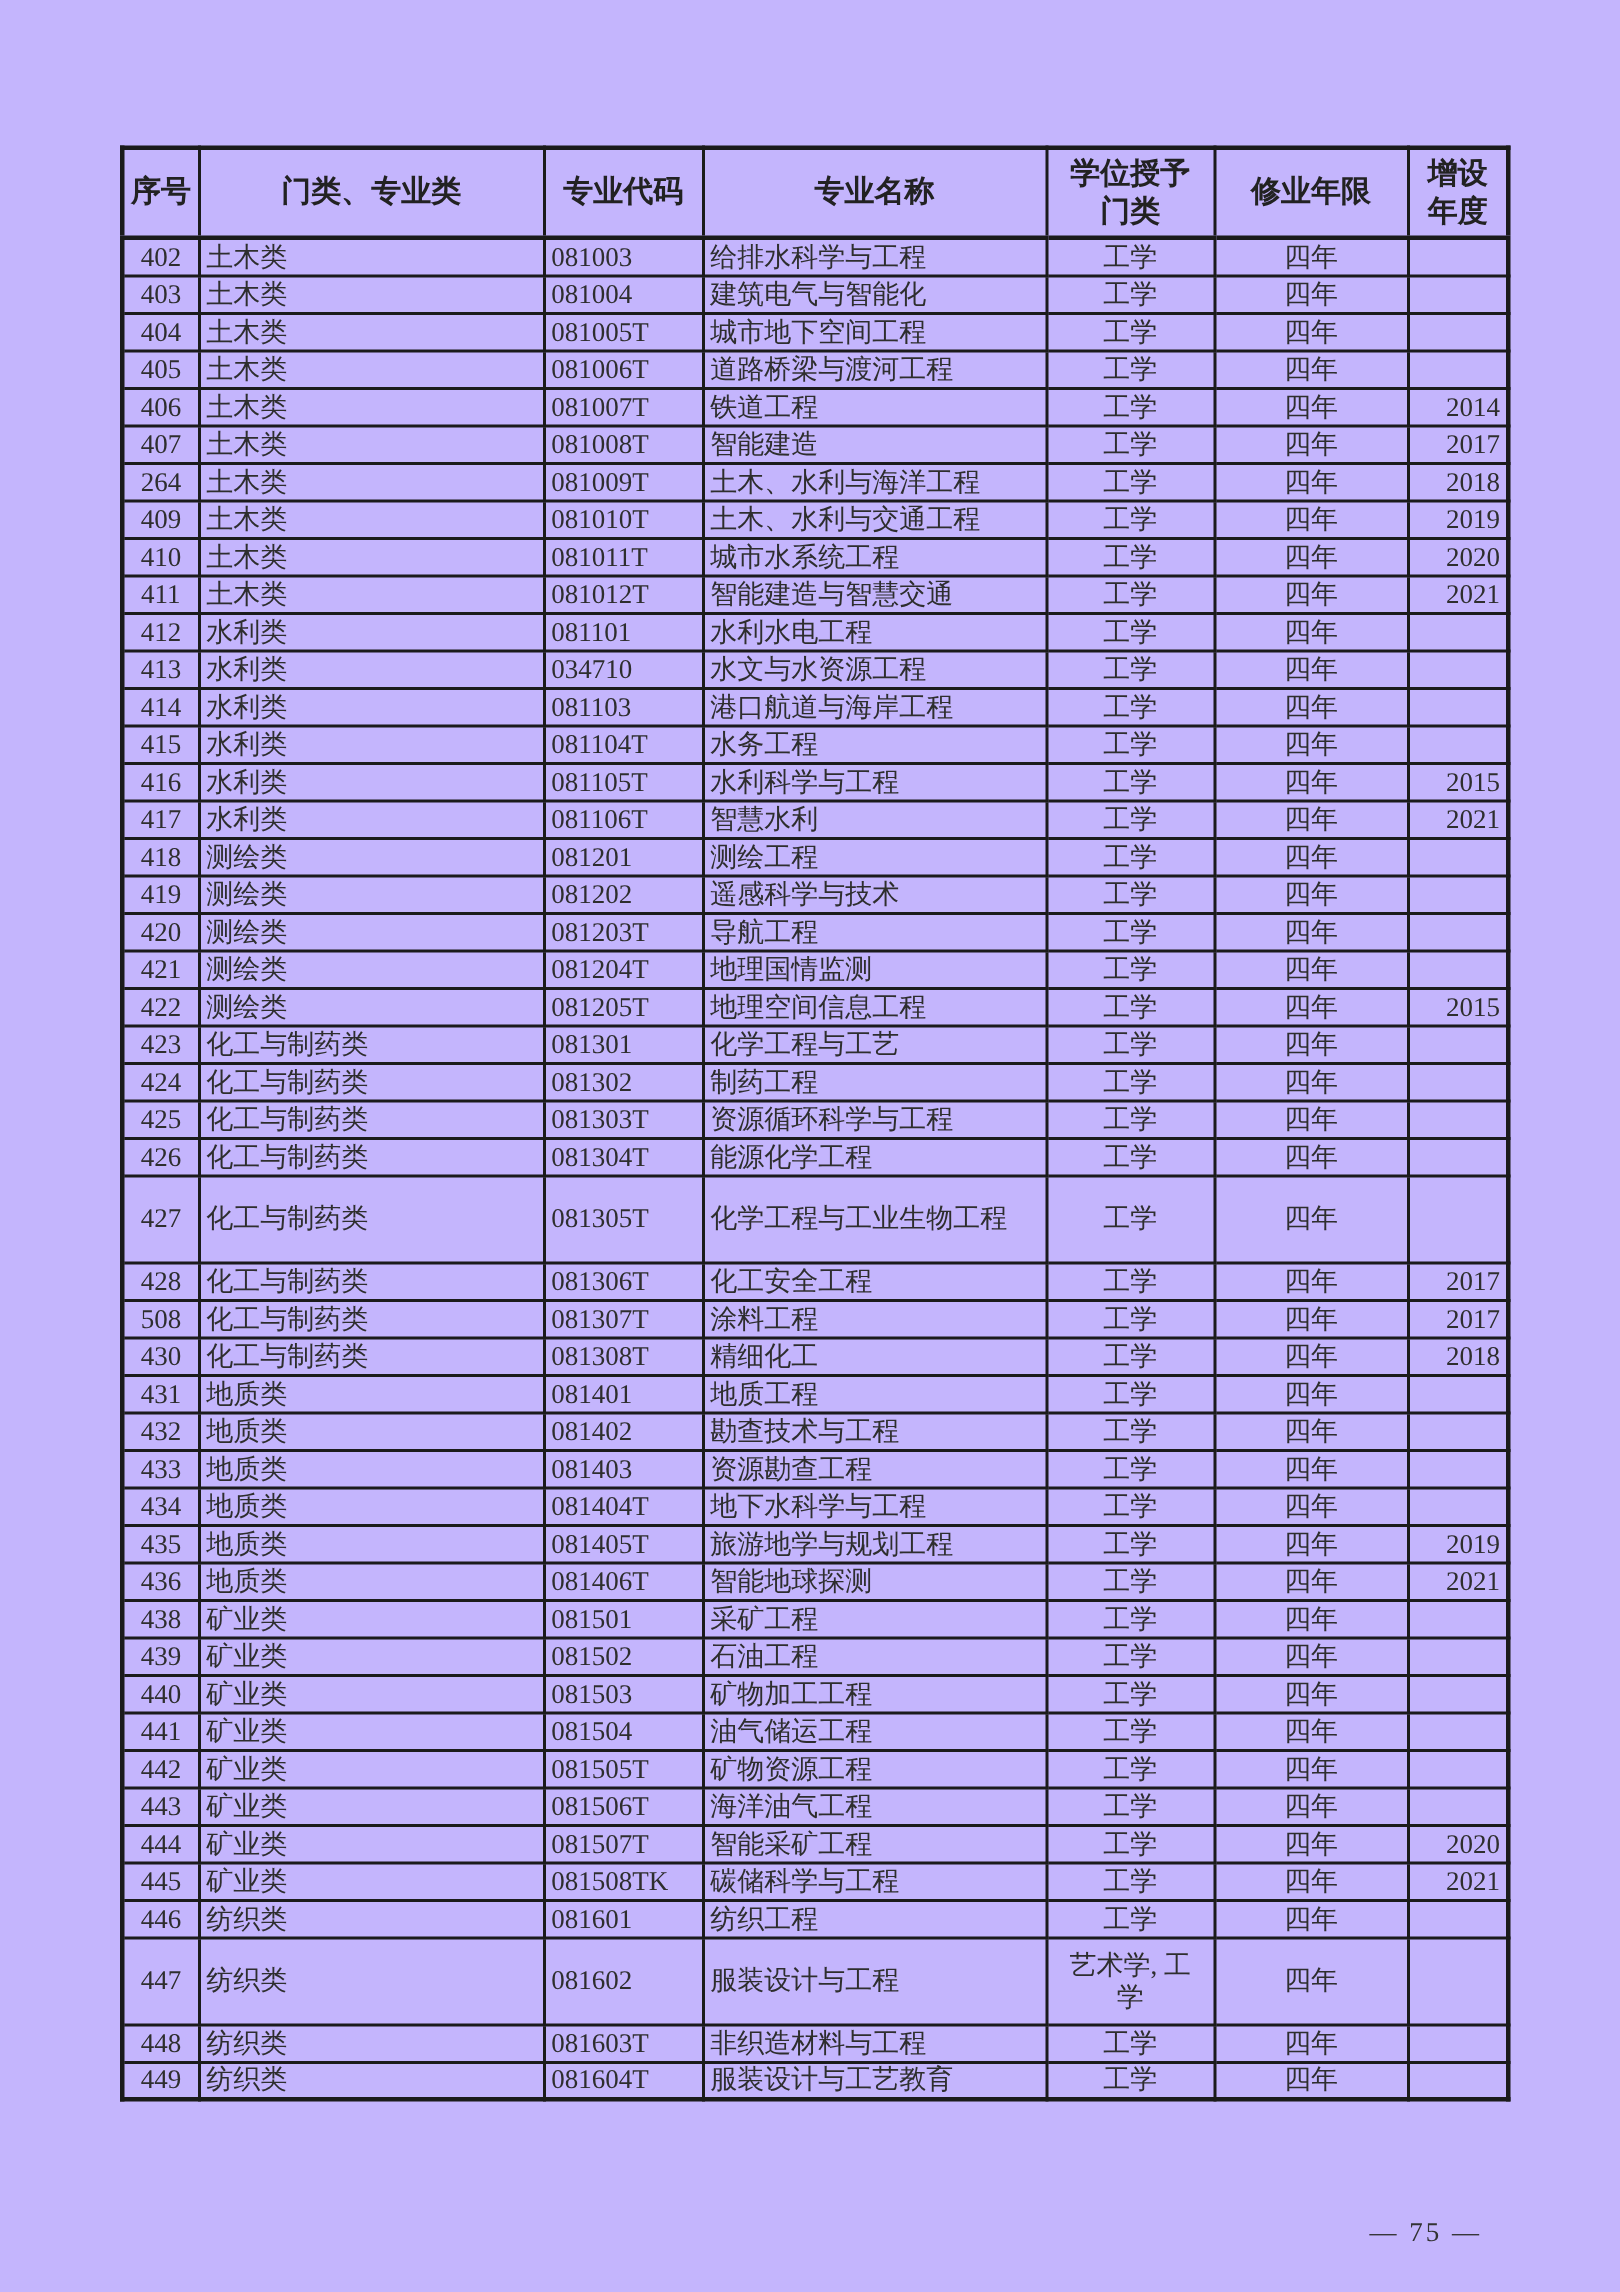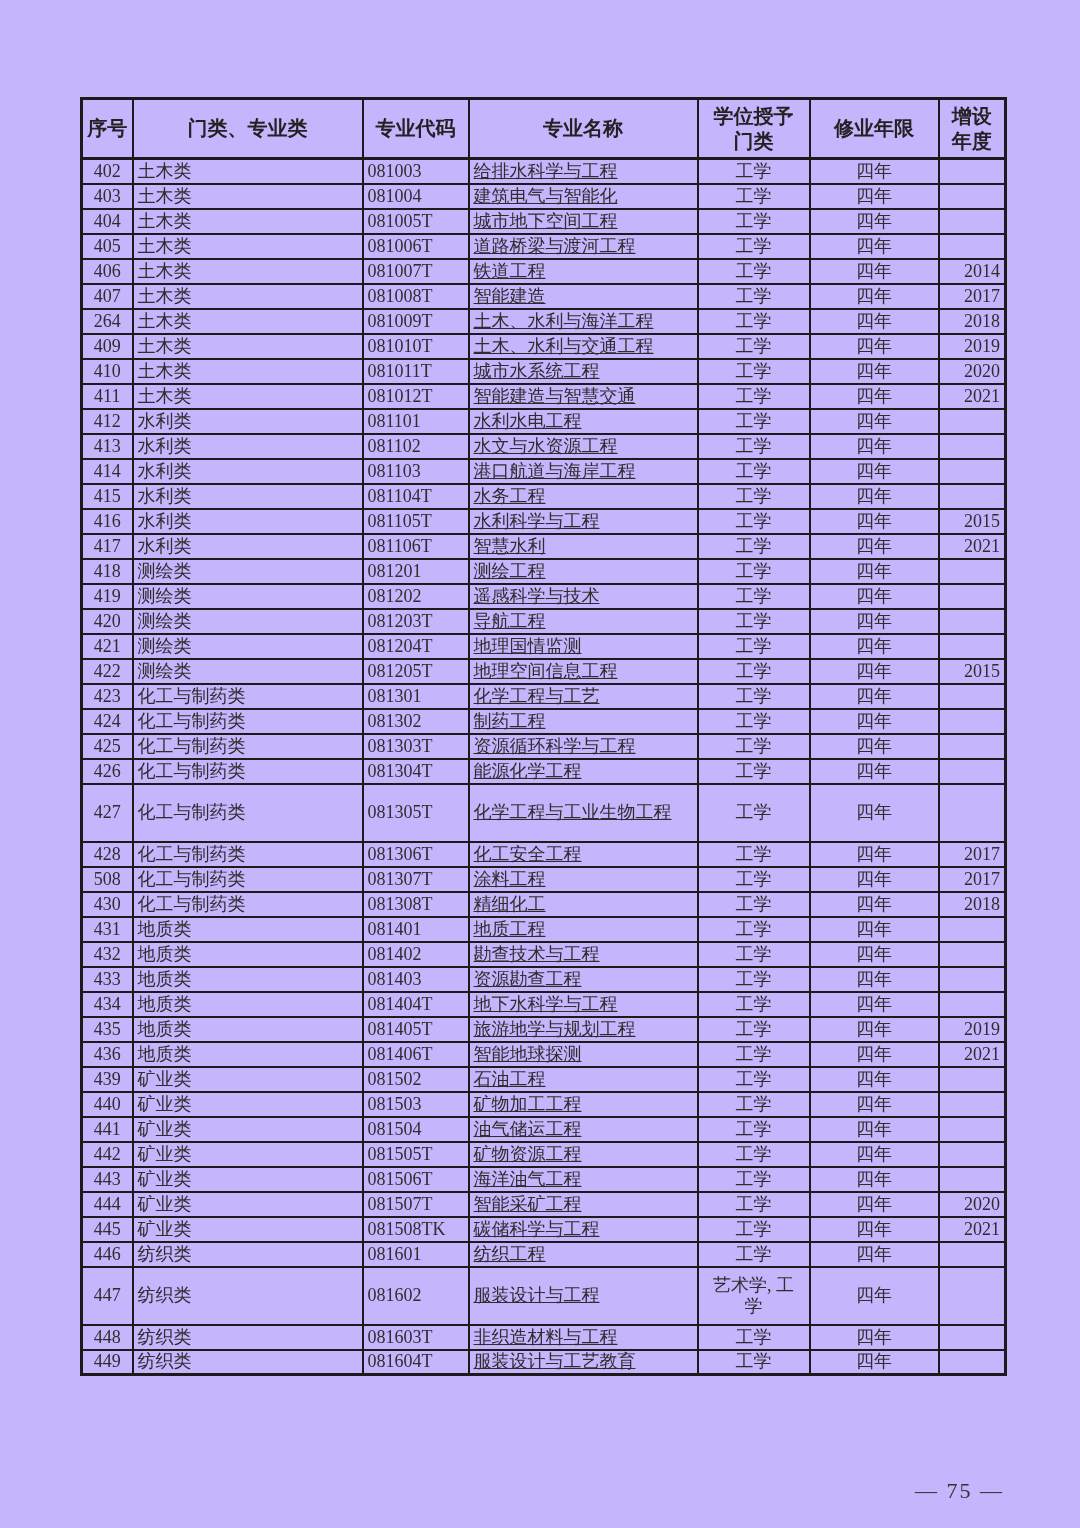--- a/index.html
+++ b/index.html
@@ -50,30 +50,30 @@
     vertical-align: middle;
     color: #2e2e2e;
   }
   table.majors-table tbody tr.tall td {
     height: 58px;
   }
   
   td.col-index    { text-align: center; }
   td.col-category { text-align: left; padding-left: 6px; border-radius: 11px; }
   td.col-code     { text-align: left; padding-left: 6px; }
-  td.col-name     { text-align: left; padding-left: 6px; text-decoration: underline; }
+  td.col-name     { text-align: left; padding-left: 6px; }
   td.col-degree   { text-align: center; }
   td.col-duration { text-align: center; }
   td.col-year     { text-align: right; }
 
   .page-number {
     position: absolute;
     top: 1478px;
-    right: 76px;
-    font-size: 22px;
+    right: 92px;
+    font-size: 18px;
     letter-spacing: 2px;
     color: #333333;
     font-family: "Liberation Serif", "DejaVu Serif", serif;
   }
 </style>
 </head>
 <body>
 
 <div class="page">
 
@@ -196,21 +196,21 @@
           <td class="col-category">水利类</td>
           <td class="col-code">081101</td>
           <td class="col-name">水利水电工程</td>
           <td class="col-degree">工学</td>
           <td class="col-duration">四年</td>
           <td class="col-year"></td>
         </tr>
         <tr>
           <td class="col-index">413</td>
           <td class="col-category">水利类</td>
-          <td class="col-code">081102</td>
+          <td class="col-code">034710</td>
           <td class="col-name">水文与水资源工程</td>
           <td class="col-degree">工学</td>
           <td class="col-duration">四年</td>
           <td class="col-year"></td>
         </tr>
         <tr>
           <td class="col-index">414</td>
           <td class="col-category">水利类</td>
           <td class="col-code">081103</td>
           <td class="col-name">港口航道与海岸工程</td>
@@ -408,20 +408,29 @@
           <td class="col-year">2019</td>
         </tr>
         <tr>
           <td class="col-index">436</td>
           <td class="col-category">地质类</td>
           <td class="col-code">081406T</td>
           <td class="col-name">智能地球探测</td>
           <td class="col-degree">工学</td>
           <td class="col-duration">四年</td>
           <td class="col-year">2021</td>
+        </tr>
+        <tr>
+          <td class="col-index">438</td>
+          <td class="col-category">矿业类</td>
+          <td class="col-code">081501</td>
+          <td class="col-name">采矿工程</td>
+          <td class="col-degree">工学</td>
+          <td class="col-duration">四年</td>
+          <td class="col-year"></td>
         </tr>
         <tr>
           <td class="col-index">439</td>
           <td class="col-category">矿业类</td>
           <td class="col-code">081502</td>
           <td class="col-name">石油工程</td>
           <td class="col-degree">工学</td>
           <td class="col-duration">四年</td>
           <td class="col-year"></td>
         </tr>

